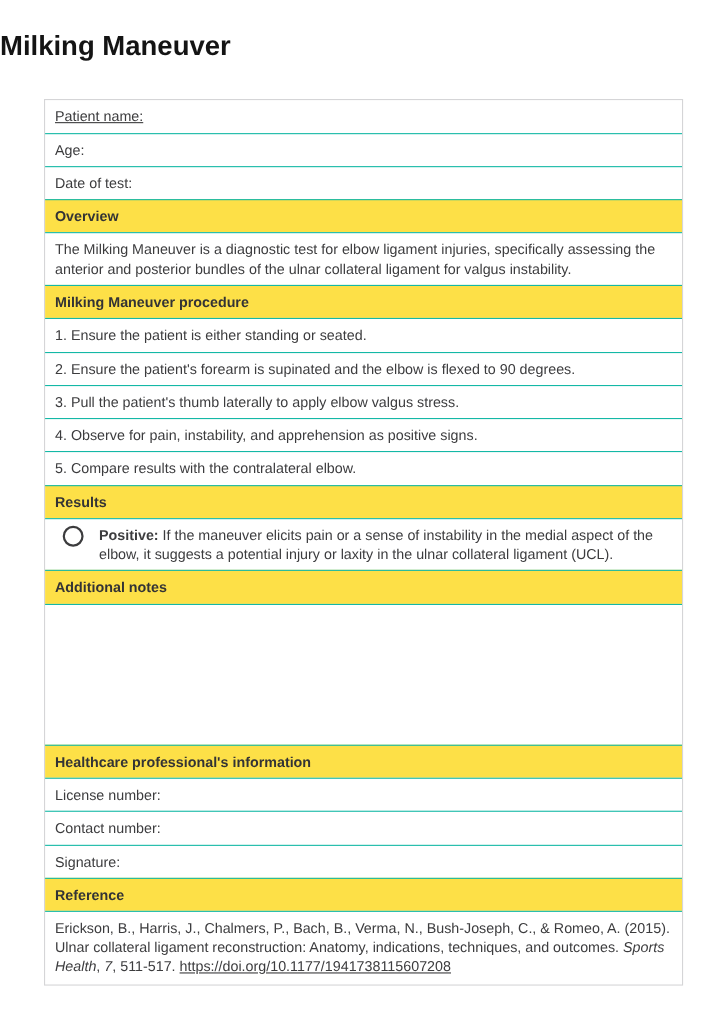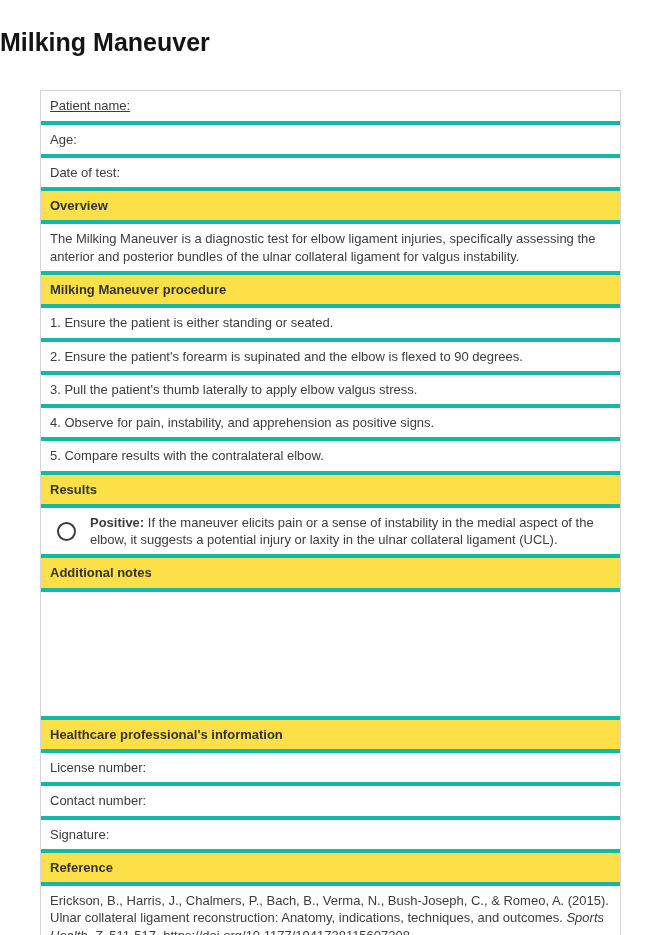--- a/index.html
+++ b/index.html
@@ -18,38 +18,38 @@
     margin-bottom: 32px;
   }
 
   .form-table {
     margin: 0 40px;
     border: 1px solid #d5d5d7;
     background: #ffffff;
   }
 
   .row {
-    border-top: 4px solid #14b8a6;
+    border-top: 1px solid #14b8a6;
     padding: 6px 9px;
     font-size: 13px;
     line-height: 1.33;
     color: #3c3c3e;
     min-height: 28px;
   }
   .row:first-child { border-top: none; text-decoration: underline; }
 
   .row.section-header {
     background: #fde047;
     font-weight: bold;
     color: #333335;
   }
 
   .radio-row {
     display: flex;
-    align-items: center;
+    align-items: flex-start;
     padding: 6px 9px 6px 16px;
   }
   .radio-circle {
     width: 19px;
     height: 19px;
     min-width: 19px;
     border: 2px solid #3c3c3e;
     border-radius: 50%;
     background: #ffffff;
     margin-right: 14px;

